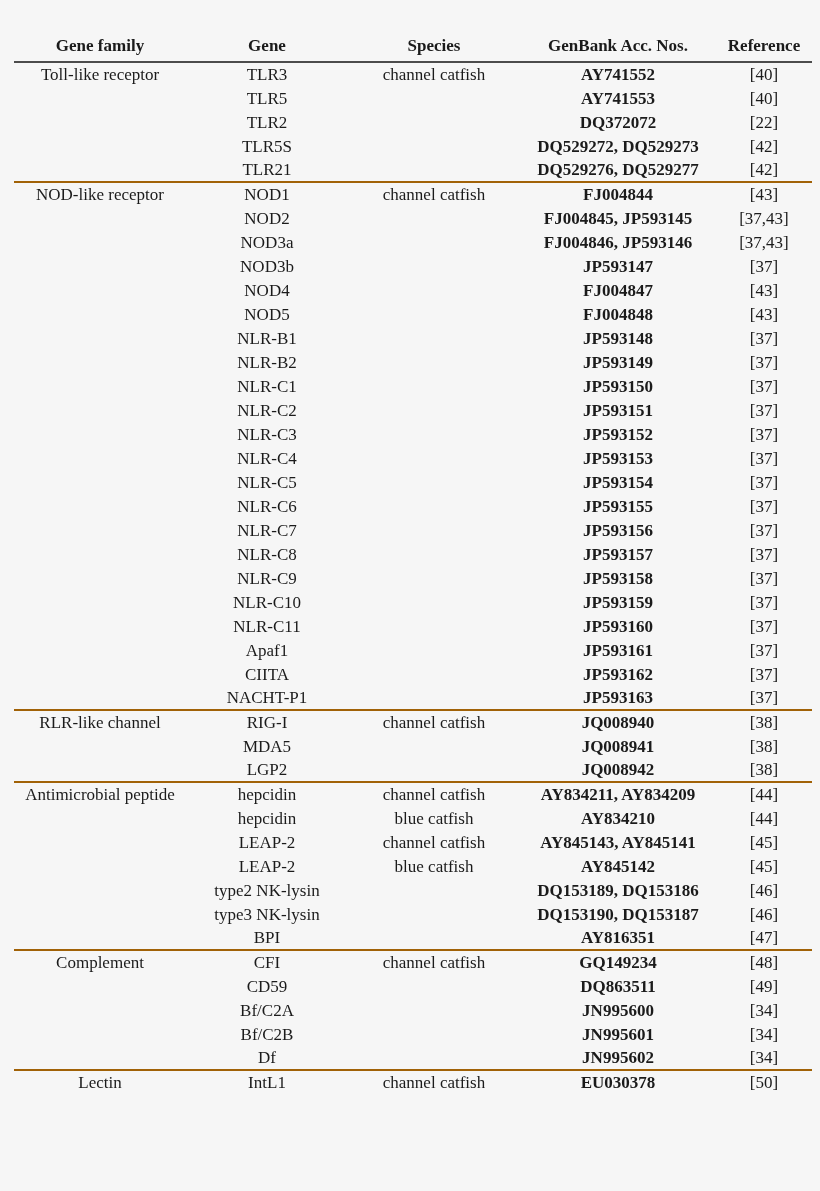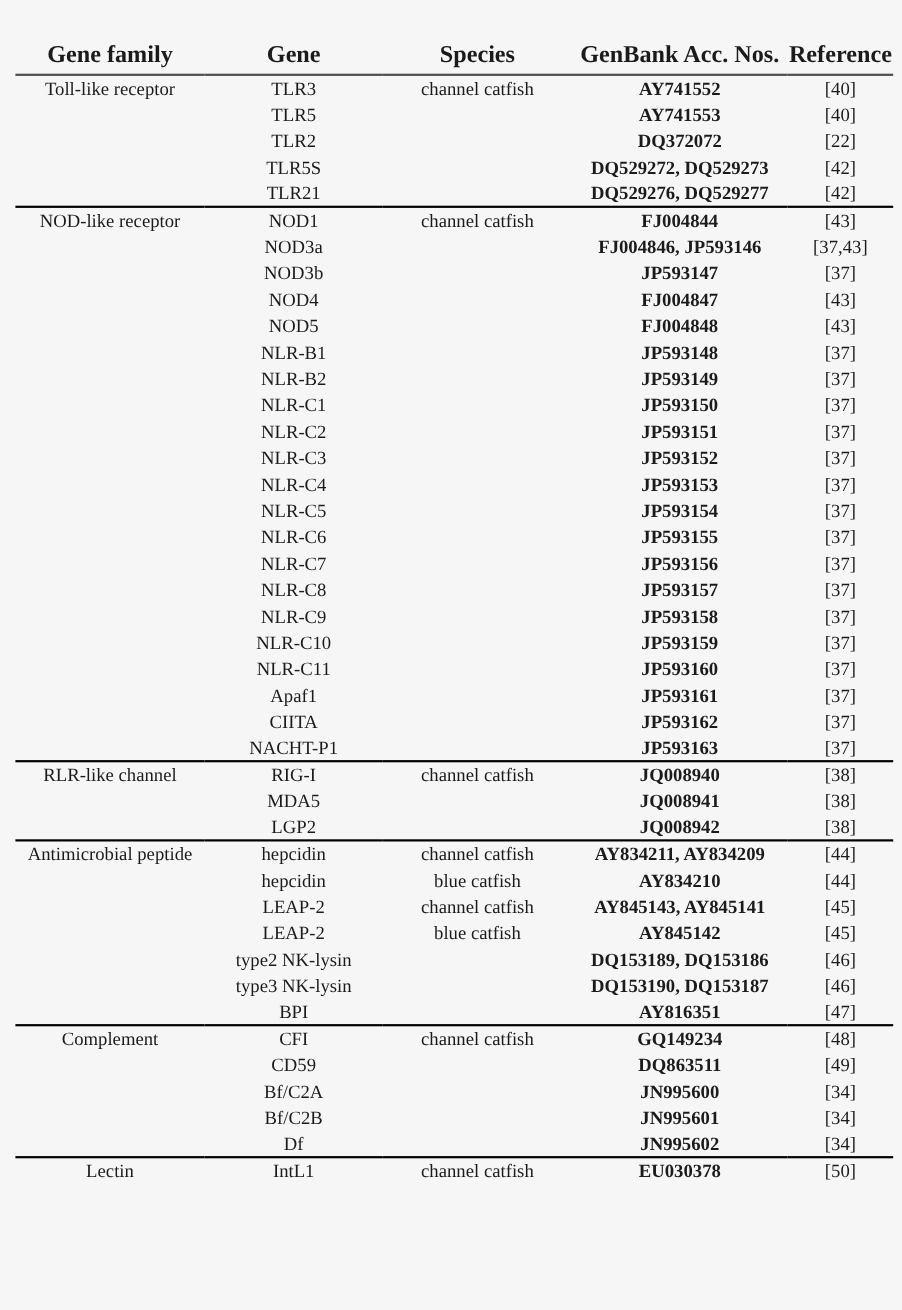--- a/index.html
+++ b/index.html
@@ -16,40 +16,40 @@
     height: 1191px;
     position: relative;
   }
   table.gene-table {
     border-collapse: collapse;
     table-layout: fixed;
     width: 798px;
     margin: 34px 0 0 14px;
   }
   table.gene-table th {
-    font-size: 22px;
+    font-size: 17px;
     font-weight: bold;
     text-align: center;
     vertical-align: bottom;
     padding: 2px 0 5px 0;
     border-bottom: 2px solid #4c4c4c;
     white-space: nowrap;
   }
   table.gene-table td {
     font-size: 17px;
     text-align: center;
     vertical-align: middle;
     height: 24px;
     line-height: 21px;
     padding: 0;
     white-space: nowrap;
     overflow: visible;
   }
   table.gene-table tr.section-start td {
-    border-top: 2px solid #000000;
+    border-top: 2px solid #a16207;
   }
   table.gene-table td.acc-cell {
     white-space: pre-line;
     font-weight: bold;
   }
   col.c-family { width: 172px; }
   col.c-gene   { width: 162px; }
   col.c-species{ width: 172px; }
   col.c-acc    { width: 196px; }
   col.c-ref    { width: 96px;  }
@@ -113,20 +113,27 @@
         </tr>
         <tr class="section-start">
           <td>NOD-like receptor</td>
           <td>NOD1</td>
           <td>channel catfish</td>
           <td class="acc-cell">FJ004844</td>
           <td>[43]</td>
         </tr>
         <tr>
           <td></td>
+          <td>NOD2</td>
+          <td></td>
+          <td class="acc-cell">FJ004845, JP593145</td>
+          <td>[37,43]</td>
+        </tr>
+        <tr>
+          <td></td>
           <td>NOD3a</td>
           <td></td>
           <td class="acc-cell">FJ004846, JP593146</td>
           <td>[37,43]</td>
         </tr>
         <tr>
           <td></td>
           <td>NOD3b</td>
           <td></td>
           <td class="acc-cell">JP593147</td>

